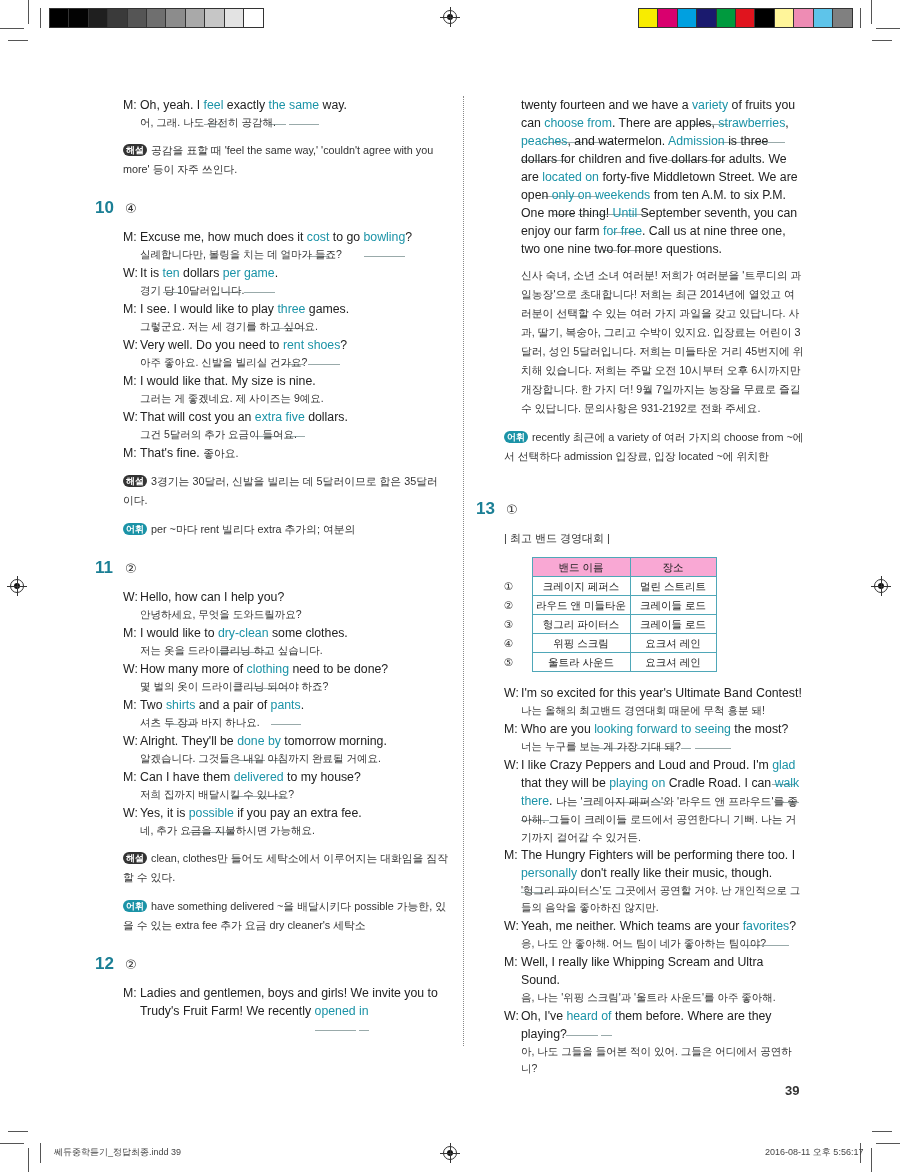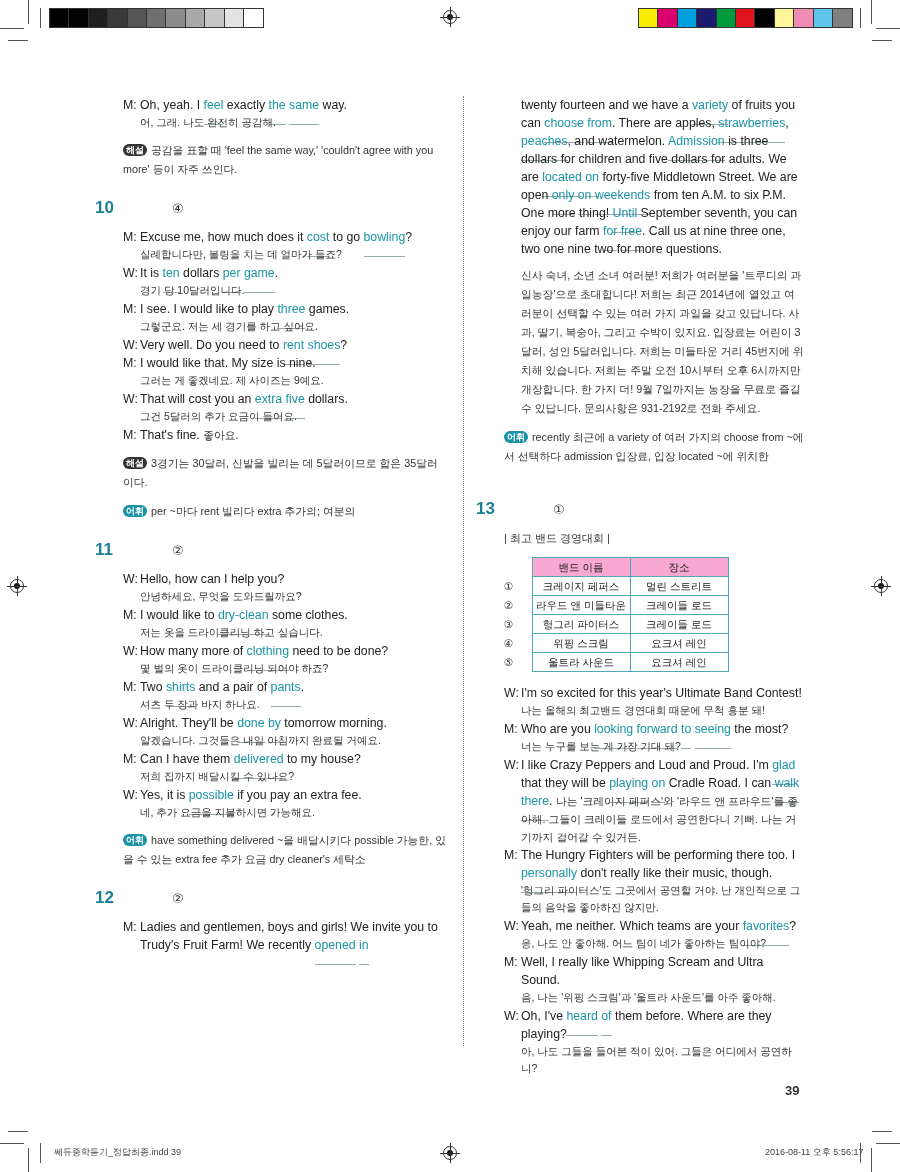--- a/index.html
+++ b/index.html
@@ -27,35 +27,35 @@
   .line { display: flex; }
   .spk { width: 17px; flex: none; }
   .txt { flex: 1; }
   .kor { font-size: 10.5px; color: #333; padding-left: 17px; line-height: 17px; margin-bottom: 1px; }
   .note { margin-top: 10px; font-size: 12px; line-height: 19px; }
   .badge { display: inline-block; font-size: 9px; line-height: 12px; padding: 0 3px; border-radius: 6px; color: #fff; margin-right: 4px; vertical-align: 1px; font-weight: bold; }
   .badge.dark { background: #333; }
   .badge.teal-bg { background: #1b93a7; }
   .k { font-size: 10.8px; color: #333; }
 
-  .qhead { display: flex; align-items: baseline; margin-top: 20px; margin-bottom: 10px; margin-left: -28px; gap: 47px; }
+  .qhead { display: flex; align-items: baseline; margin-top: 20px; margin-bottom: 10px; margin-left: -28px; }
   .qnum { font-size: 17px; font-weight: bold; color: #1b7f95; width: 30px; }
   .qans { font-size: 13px; color: #333; }
 
   .para { font-size: 12.3px; line-height: 18px; }
   .kpara { font-size: 10.8px; line-height: 19px; color: #333; padding-left: 17px; margin-top: 8px; }
 
   .tbl-title { font-size: 11px; margin-top: 4px; margin-bottom: 10px; color: #333; }
   table.bands { border-collapse: collapse; margin-left: 0; font-size: 10.5px; }
   table.bands td, table.bands th { border: 1px solid #4fa7b8; height: 18px; text-align: center; font-weight: normal; color: #222; }
   table.bands th { background: #f9a8d4; }
   table.bands td.num { border: none; width: 28px; text-align: left; color: #333; }
   table.bands th.blank { border: none; background: transparent; width: 28px; }
   table.bands .c1 { width: 98px; }
-  table.bands .c2 { width: 98px; }
+  table.bands .c2 { width: 86px; }
 
   .pagenum { position: absolute; left: 785px; top: 1083px; font-size: 13px; font-weight: bold; color: #333; }
   .footer-l { position: absolute; left: 54px; top: 1146px; font-size: 9px; color: #444; }
   .footer-r { position: absolute; left: 765px; top: 1146px; font-size: 9px; color: #444; }
 </style>
 </head>
 <body>
 
 <div id="gray-swatches" class="swatches">
     <div class="sw" style="background: rgb(0, 0, 0);"></div>
@@ -144,20 +144,21 @@
       <div class="kor">경기 당 10달러입니다.</div>
       <div class="line">
         <span class="spk">M:</span>
         <span class="txt"><span>I see. I would like to play </span><span class="u">three</span><span> games.</span></span>
       </div>
       <div class="kor">그렇군요. 저는 세 경기를 하고 싶어요.</div>
       <div class="line">
         <span class="spk">W:</span>
         <span class="txt"><span>Very well. Do you need to </span><span class="u">rent</span><span> </span><span class="u">shoes</span><span>?</span></span>
       </div>
+      <div class="kor">아주 좋아요. 신발을 빌리실 건가요?</div>
       <div class="line">
         <span class="spk">M:</span>
         <span class="txt"><span>I would like that. My size is nine.</span></span>
       </div>
       <div class="kor">그러는 게 좋겠네요. 제 사이즈는 9예요.</div>
       <div class="line">
         <span class="spk">W:</span>
         <span class="txt"><span>That will cost you an </span><span class="u">extra</span><span> </span><span class="u">five</span><span> dollars.</span></span>
       </div>
       <div class="kor">그건 5달러의 추가 요금이 들어요.</div>
@@ -207,20 +208,23 @@
         <span class="spk">M:</span>
         <span class="txt"><span>Can I have them </span><span class="u">delivered</span><span> to my house?</span></span>
       </div>
       <div class="kor">저희 집까지 배달시킬 수 있나요?</div>
       <div class="line">
         <span class="spk">W:</span>
         <span class="txt"><span>Yes, it is </span><span class="u">possible</span><span> if you pay an extra fee.</span></span>
       </div>
       <div class="kor">네, 추가 요금을 지불하시면 가능해요.</div>
     </div>
+  <div class="note">
+    <span class="badge dark">해설</span><span class="k">clean, clothes만 들어도 세탁소에서 이루어지는 대화임을 짐작할 수 있다.</span>
+  </div>
   <div class="note">
     <span class="badge teal-bg">어휘</span><span class="k">have something delivered ~을 배달시키다   possible 가능한, 있을 수 있는   extra fee 추가 요금   dry cleaner's 세탁소</span>
   </div>
 
   <div class="qhead">
     <span class="qnum">12</span>
     <span class="qans">②</span>
   </div>
   <div class="line">
     <span class="spk">M:</span>

